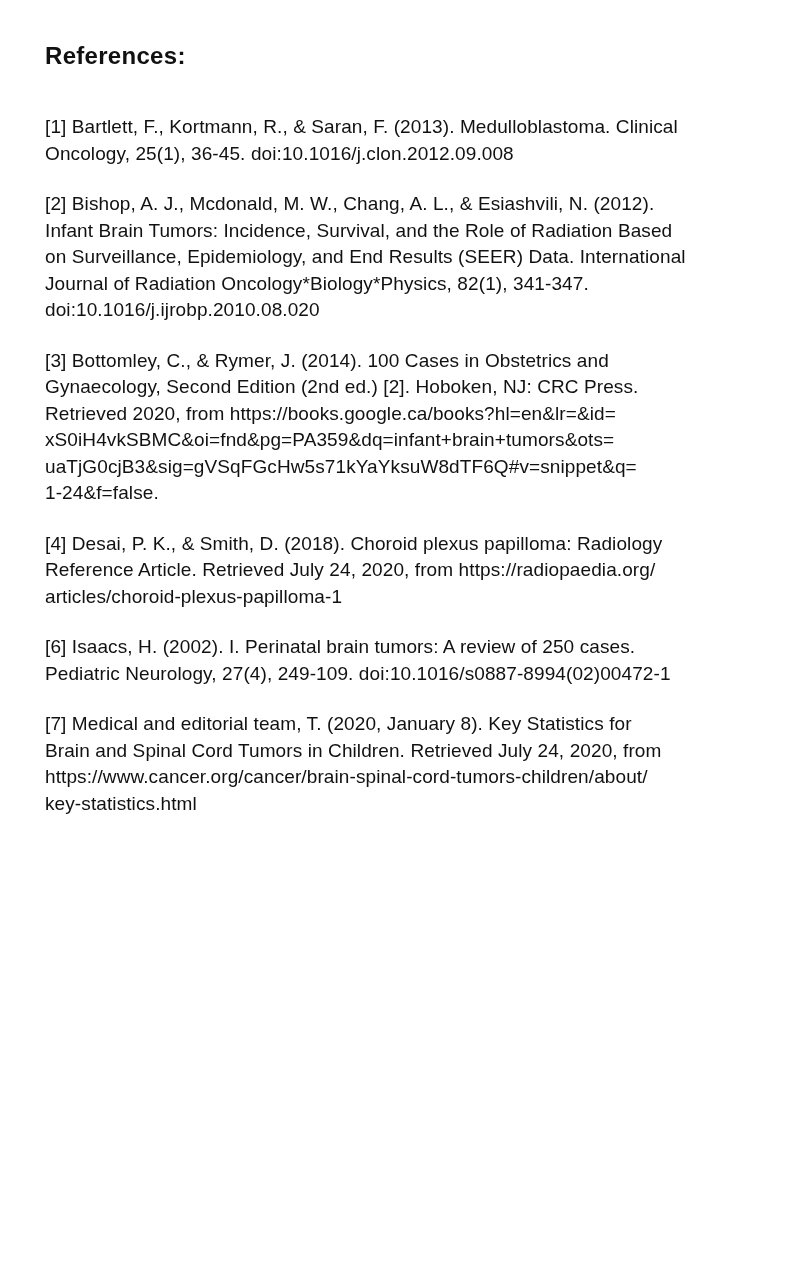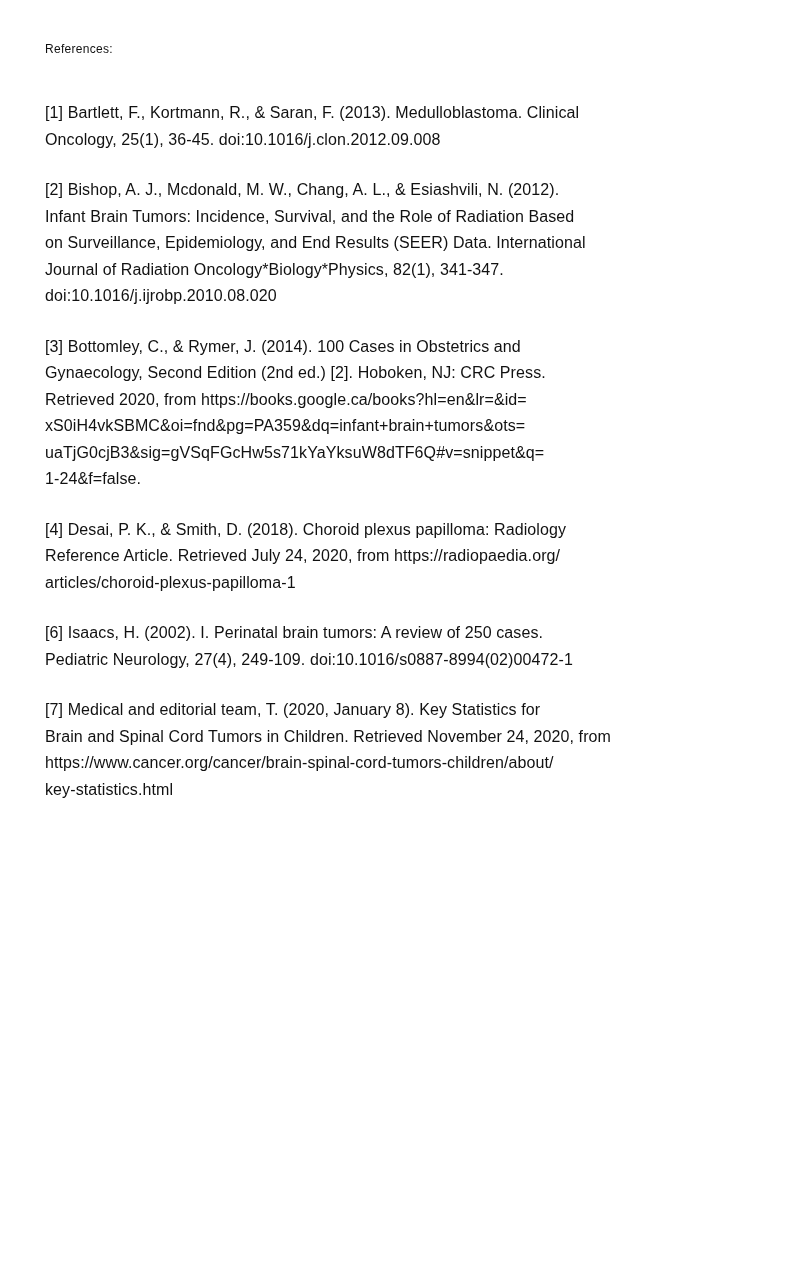--- a/index.html
+++ b/index.html
@@ -12,27 +12,27 @@
     width: 800px;
     height: 1280px;
     background: #ffffff;
     box-sizing: border-box;
     padding: 42px 38px 0 45px;
     font-family: "Liberation Sans", sans-serif;
     color: #111111;
     overflow: hidden;
   }
   .heading {
-    font-size: 12px;
-    font-weight: 400;
+    font-size: 24px;
+    font-weight: 700;
     margin: 0 0 44px 0;
     letter-spacing: 0.3px;
   }
   .ref {
-    font-size: 16px;
+    font-size: 19px;
     font-weight: 400;
     line-height: 26.5px;
     letter-spacing: 0.1px;
     margin: 0 0 24px 0;
     white-space: pre-line;      
     word-break: break-word;
     max-width: 722px;
   }
 </style>
 </head>
@@ -53,16 +53,16 @@
 Retrieved 2020, from https://books.google.ca/books?hl=en&amp;lr=&amp;id=
 xS0iH4vkSBMC&amp;oi=fnd&amp;pg=PA359&amp;dq=infant+brain+tumors&amp;ots=
 uaTjG0cjB3&amp;sig=gVSqFGcHw5s71kYaYksuW8dTF6Q#v=snippet&amp;q=
 1-24&amp;f=false.</p>
   <p class="ref">[4] Desai, P. K., &amp; Smith, D. (2018). Choroid plexus papilloma: Radiology
 Reference Article. Retrieved July 24, 2020, from https://radiopaedia.org/
 articles/choroid-plexus-papilloma-1</p>
   <p class="ref">[6] Isaacs, H. (2002). I. Perinatal brain tumors: A review of 250 cases.
 Pediatric Neurology, 27(4), 249-109. doi:10.1016/s0887-8994(02)00472-1</p>
   <p class="ref">[7] Medical and editorial team, T. (2020, January 8). Key Statistics for
-Brain and Spinal Cord Tumors in Children. Retrieved November 24, 2020, from
+Brain and Spinal Cord Tumors in Children. Retrieved July 24, 2020, from
 https://www.cancer.org/cancer/brain-spinal-cord-tumors-children/about/
 key-statistics.html</p>
 </div>
 
 </body></html>

